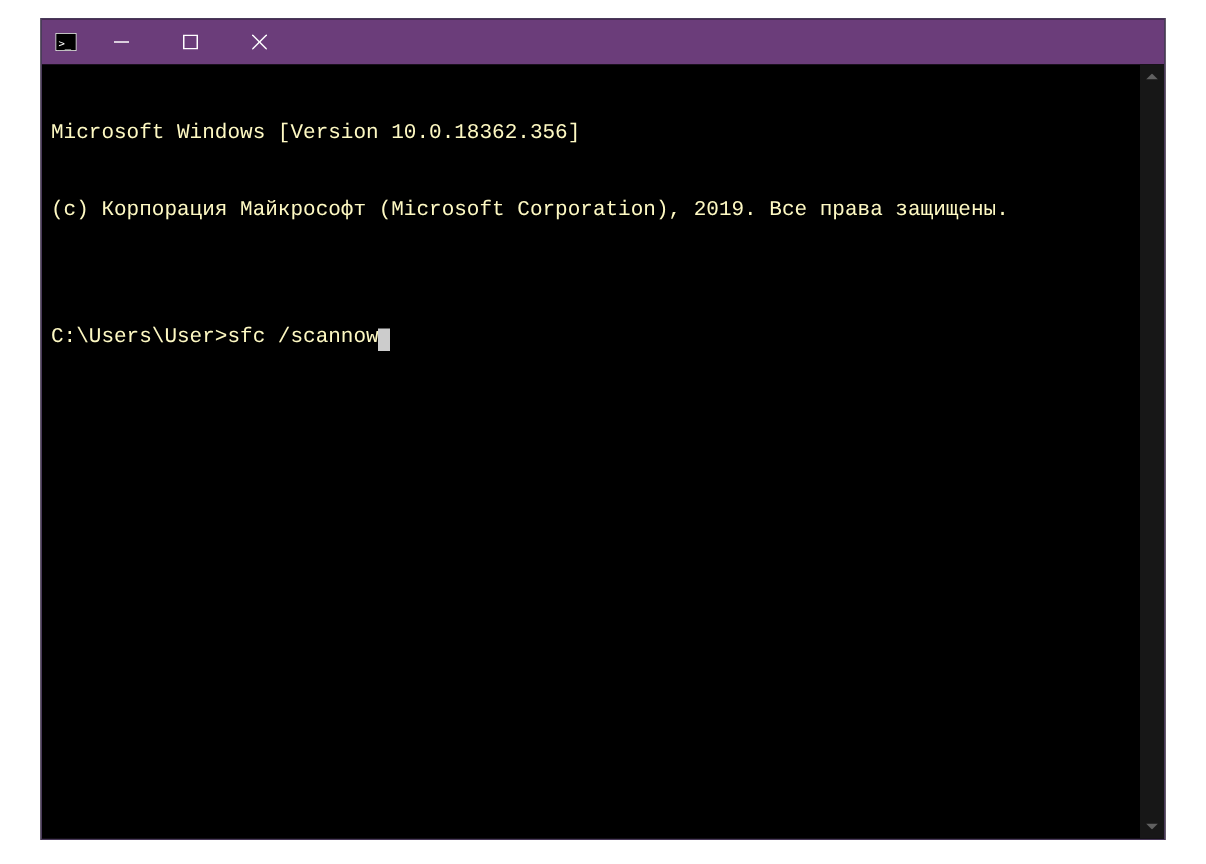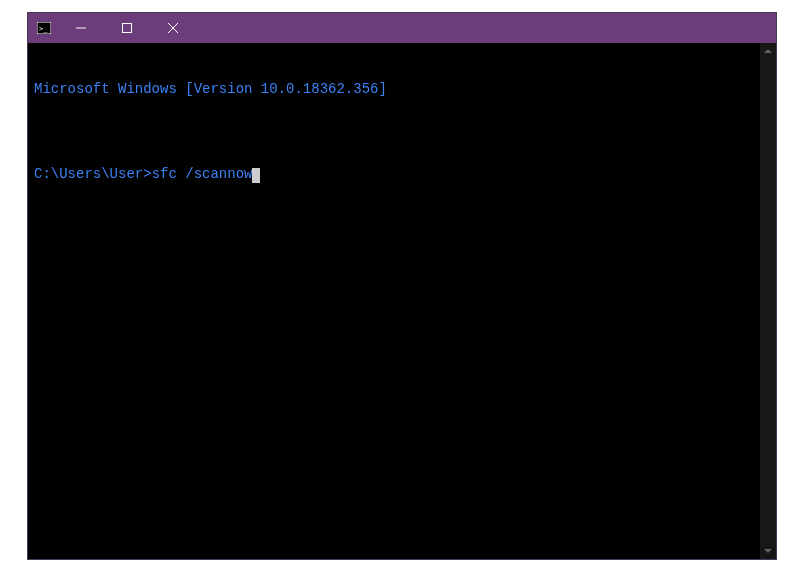--- a/index.html
+++ b/index.html
@@ -70,21 +70,21 @@
       display: flex;
       background: #000000;
       position: relative;
     }
     .terminal-content {
       flex: 1;
       padding: 4px 6px;
       font-family: Consolas, "Courier New", monospace;
       font-size: 14px;
       line-height: 17px;
-      color: #3b82f6;
+      color: #fef9c3;
       white-space: pre;
       overflow: hidden;
     }
     .terminal-line {
       white-space: pre;
     }
     .prompt-line {
       display: flex;
       white-space: pre;
       align-items: flex-end;
@@ -152,20 +152,21 @@
         <svg width="10" height="10" viewBox="0 0 10 10">
           <line x1="0" y1="0" x2="10" y2="10" stroke="#ffffff" stroke-width="1"></line>
           <line x1="10" y1="0" x2="0" y2="10" stroke="#ffffff" stroke-width="1"></line>
         </svg>
       </div>
     </div>
   </div>
   <div class="terminal-body">
     <div class="terminal-content">
       <div class="terminal-line">Microsoft Windows [Version 10.0.18362.356]</div>
+      <div class="terminal-line">(c) Корпорация Майкрософт (Microsoft Corporation), 2019. Все права защищены.</div>
       <div class="terminal-line"></div>
       <div class="prompt-line"><span>C:\Users\User&gt;</span><span>sfc /scannow</span><span class="cursor"></span></div>
     </div>
     <div class="scrollbar">
       <div class="scrollbar-arrow up">
         <svg width="8" height="4" viewBox="0 0 8 4">
           <polygon points="4,0 8,4 0,4" fill="#606060"></polygon>
         </svg>
       </div>
       <div class="scrollbar-arrow down">

